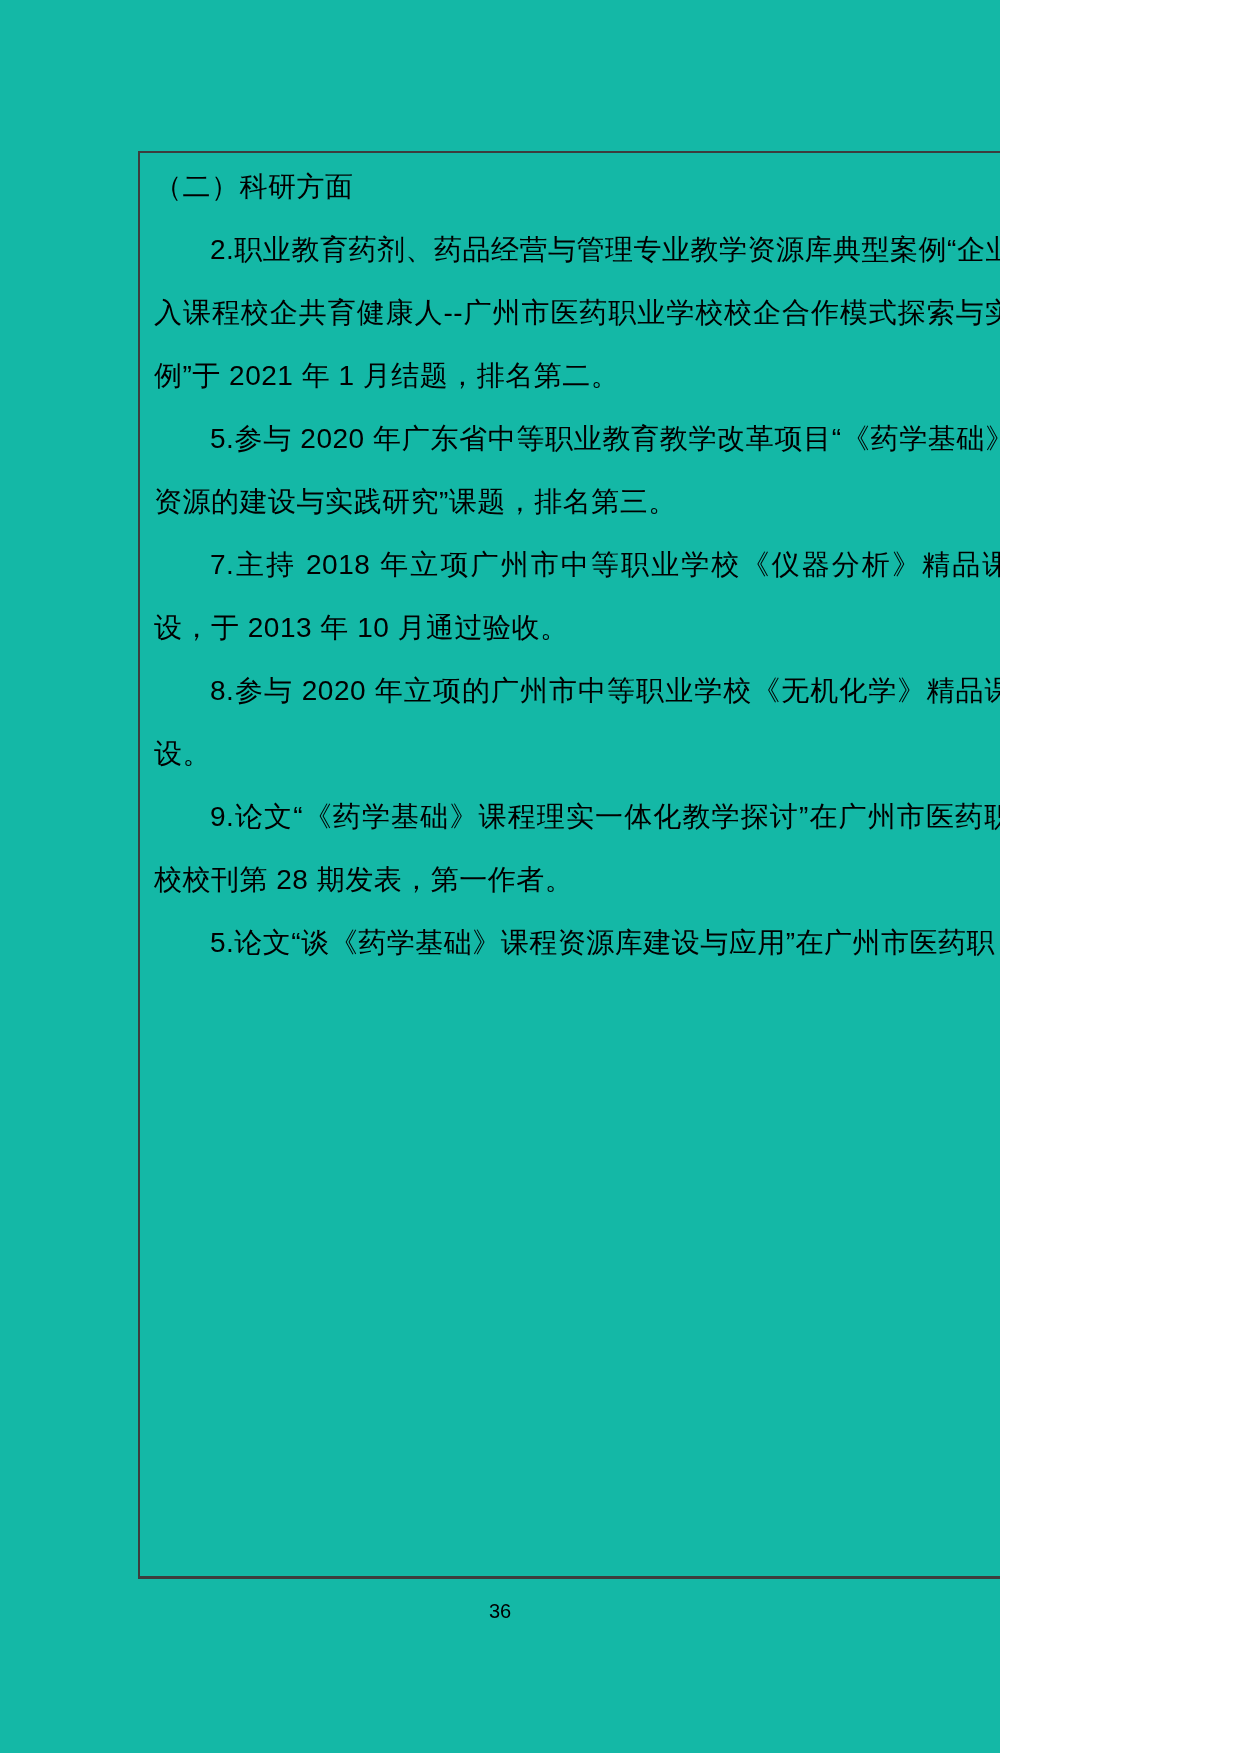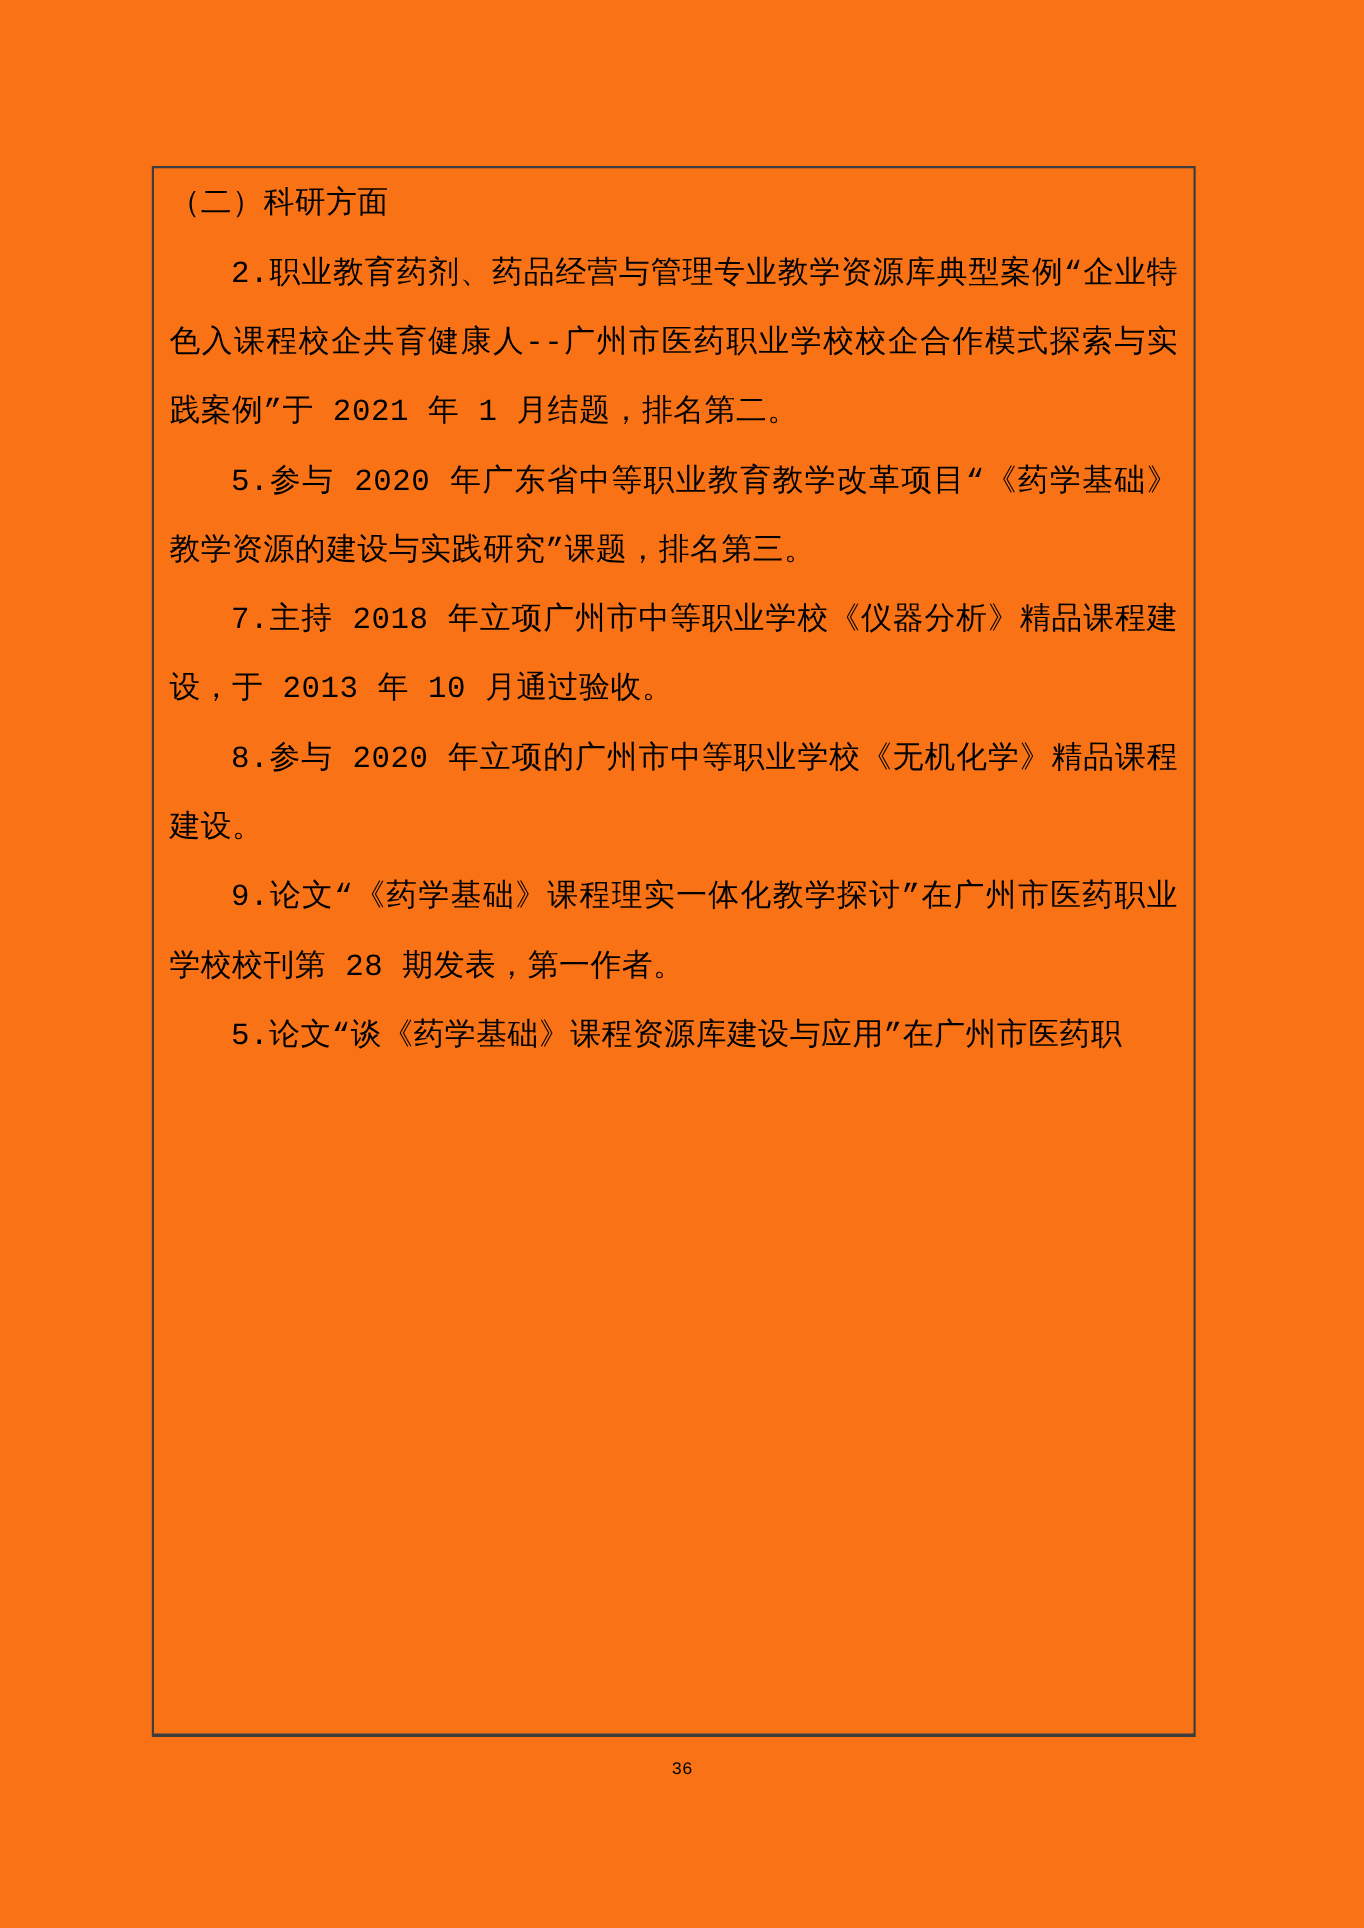--- a/index.html
+++ b/index.html
@@ -2,24 +2,24 @@
 <html><head>
 <meta charset="utf-8">
 <style>
   html, body {
     margin: 0;
     padding: 0;
     background: #ffffff;
   }
   .page {
     position: relative;
-    width: 1240px;
+    width: 1000px;
     height: 1753px;
-    background: #f97316;
-    font-family: Liberation Mono, monospace;
+    background: #14b8a6;
+    font-family: Liberation Sans, sans-serif;
     color: #000000;
     overflow: hidden;
   }
   .content-box {
     position: absolute;
     left: 138px;
     top: 151px;
     width: 949px;
     box-sizing: border-box;
     border: 2px solid #3d3d3d;
@@ -41,21 +41,21 @@
   }
   p.research-item {
     text-indent: 2em;
   }
   .page-number {
     position: absolute;
     left: 0;
     right: 0;
     top: 1600px;
     text-align: center;
-    font-size: 16px;
+    font-size: 20px;
     color: #000000;
   }
 </style>
 </head>
 <body>
 
 <div class="page">
 
   <div class="content-box">
     <p class="section-title">（二）科研方面</p>

